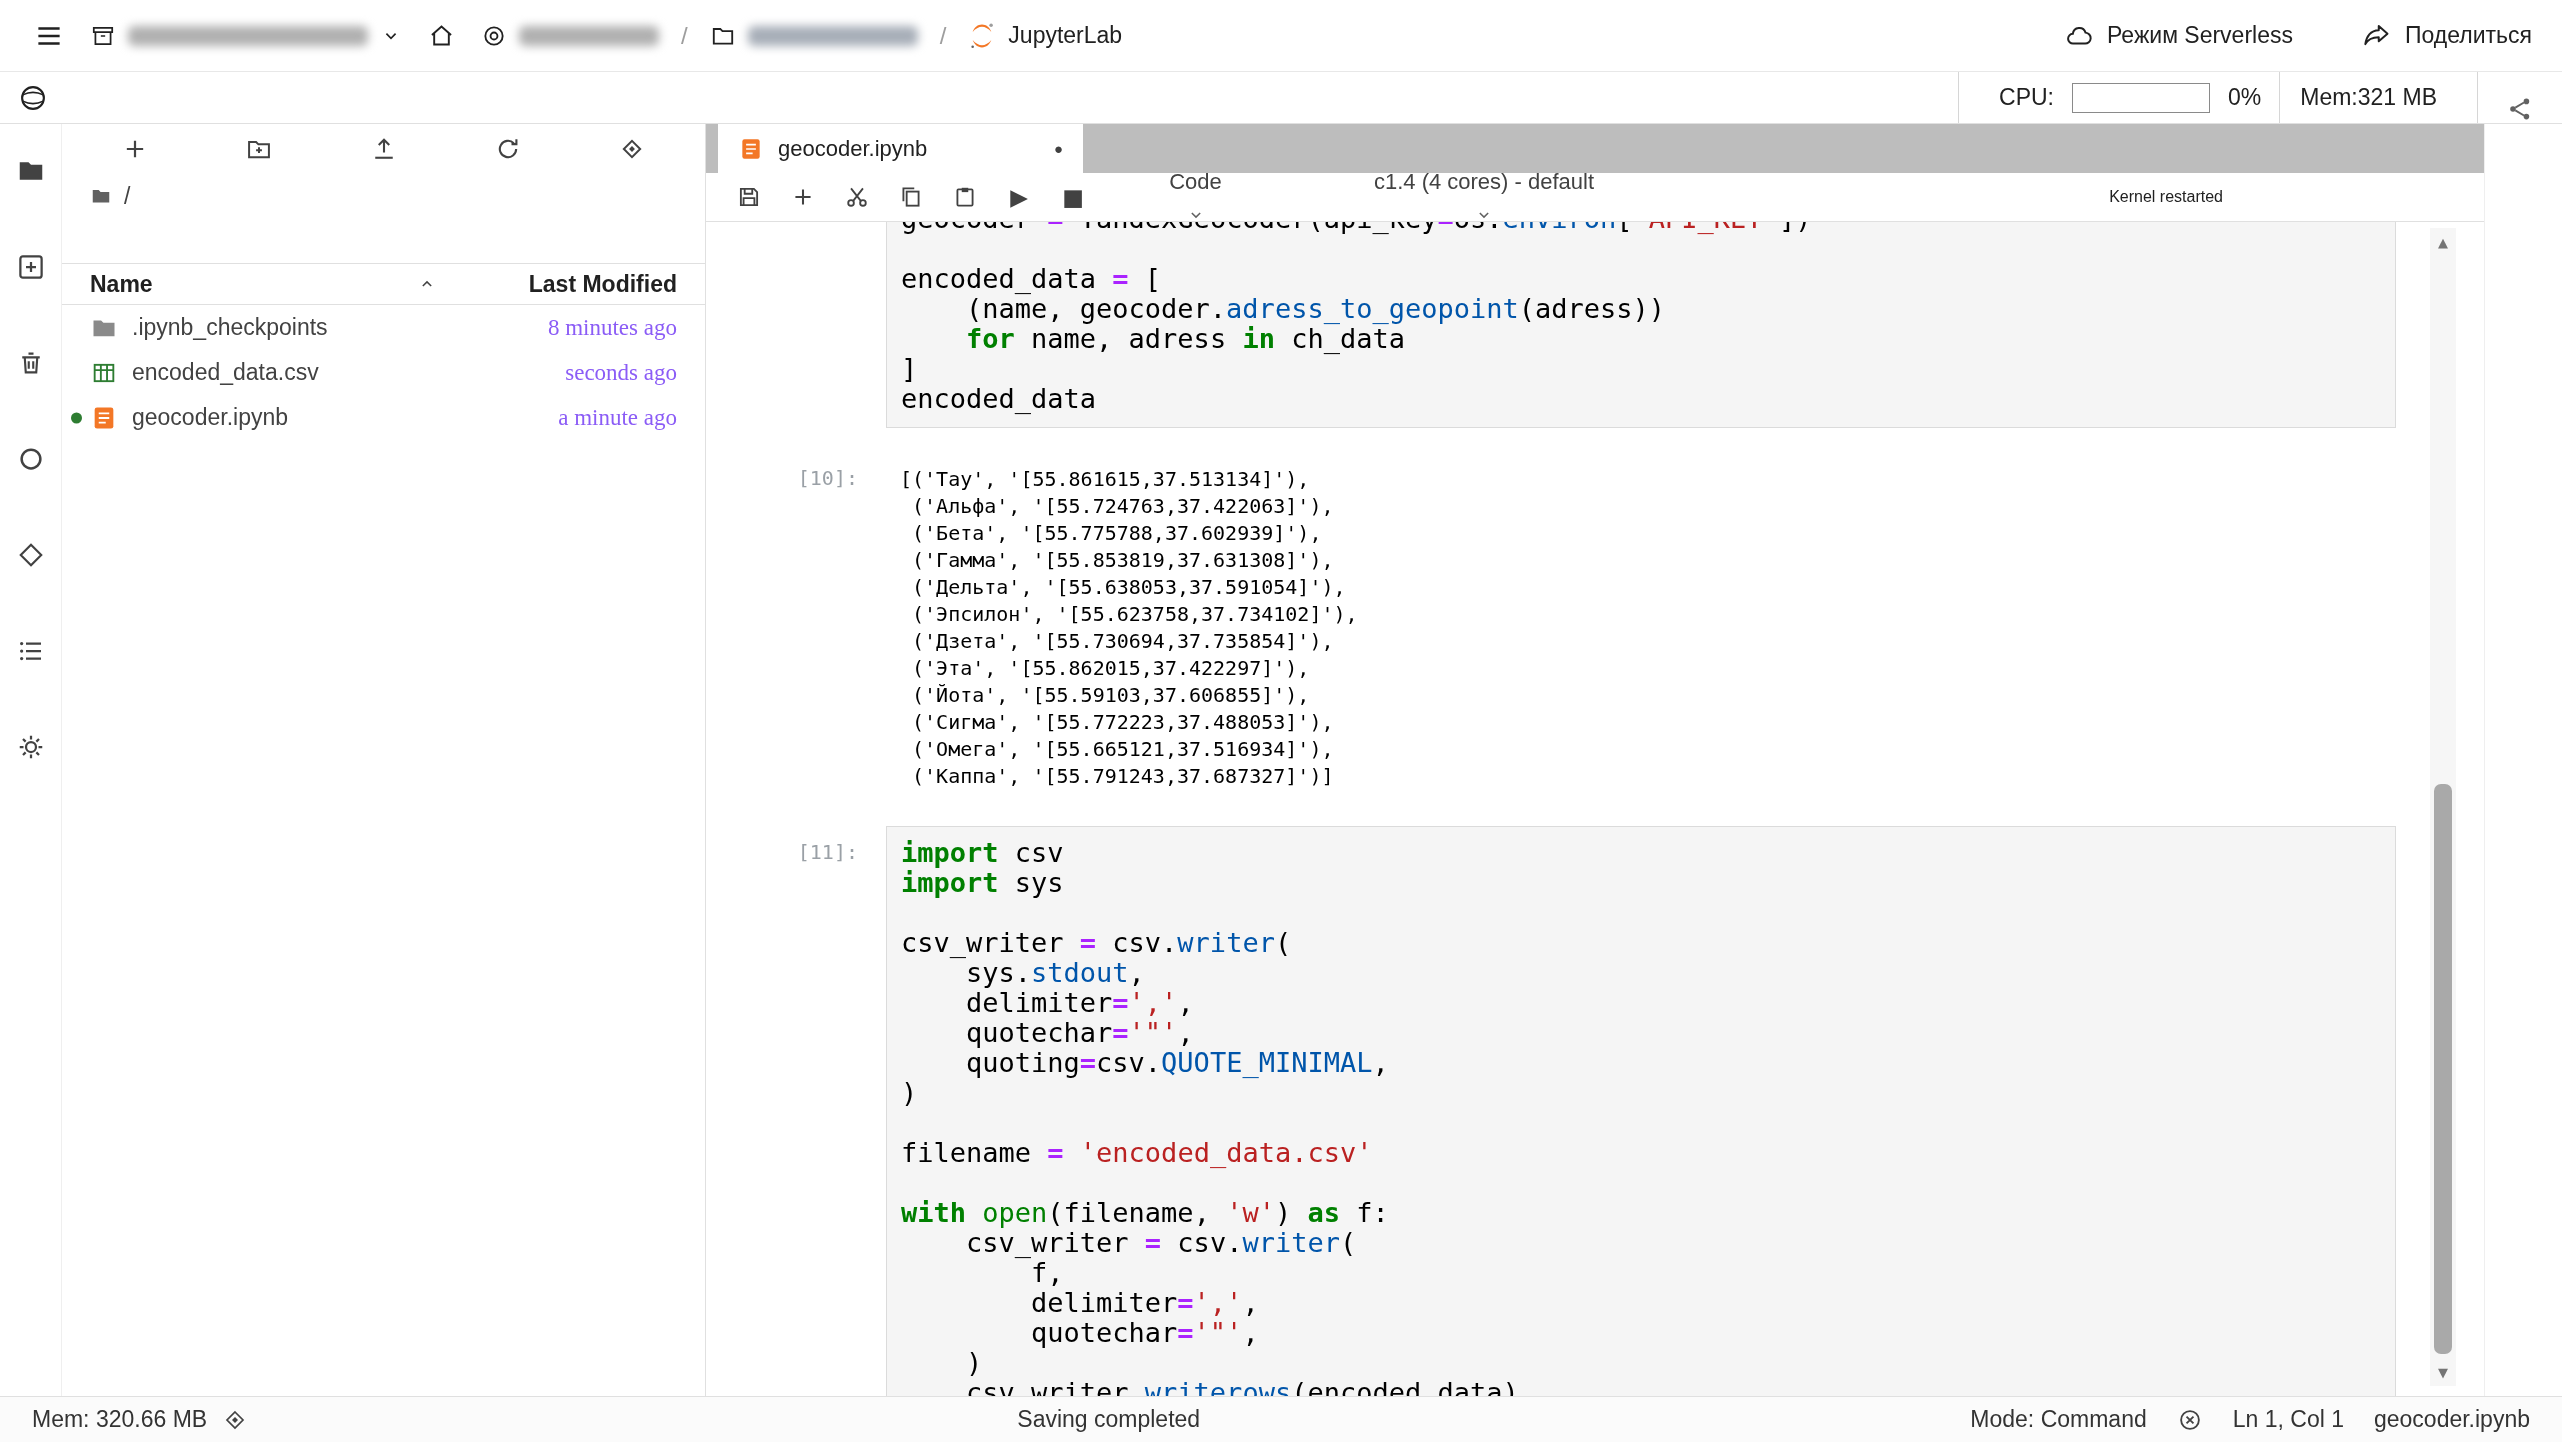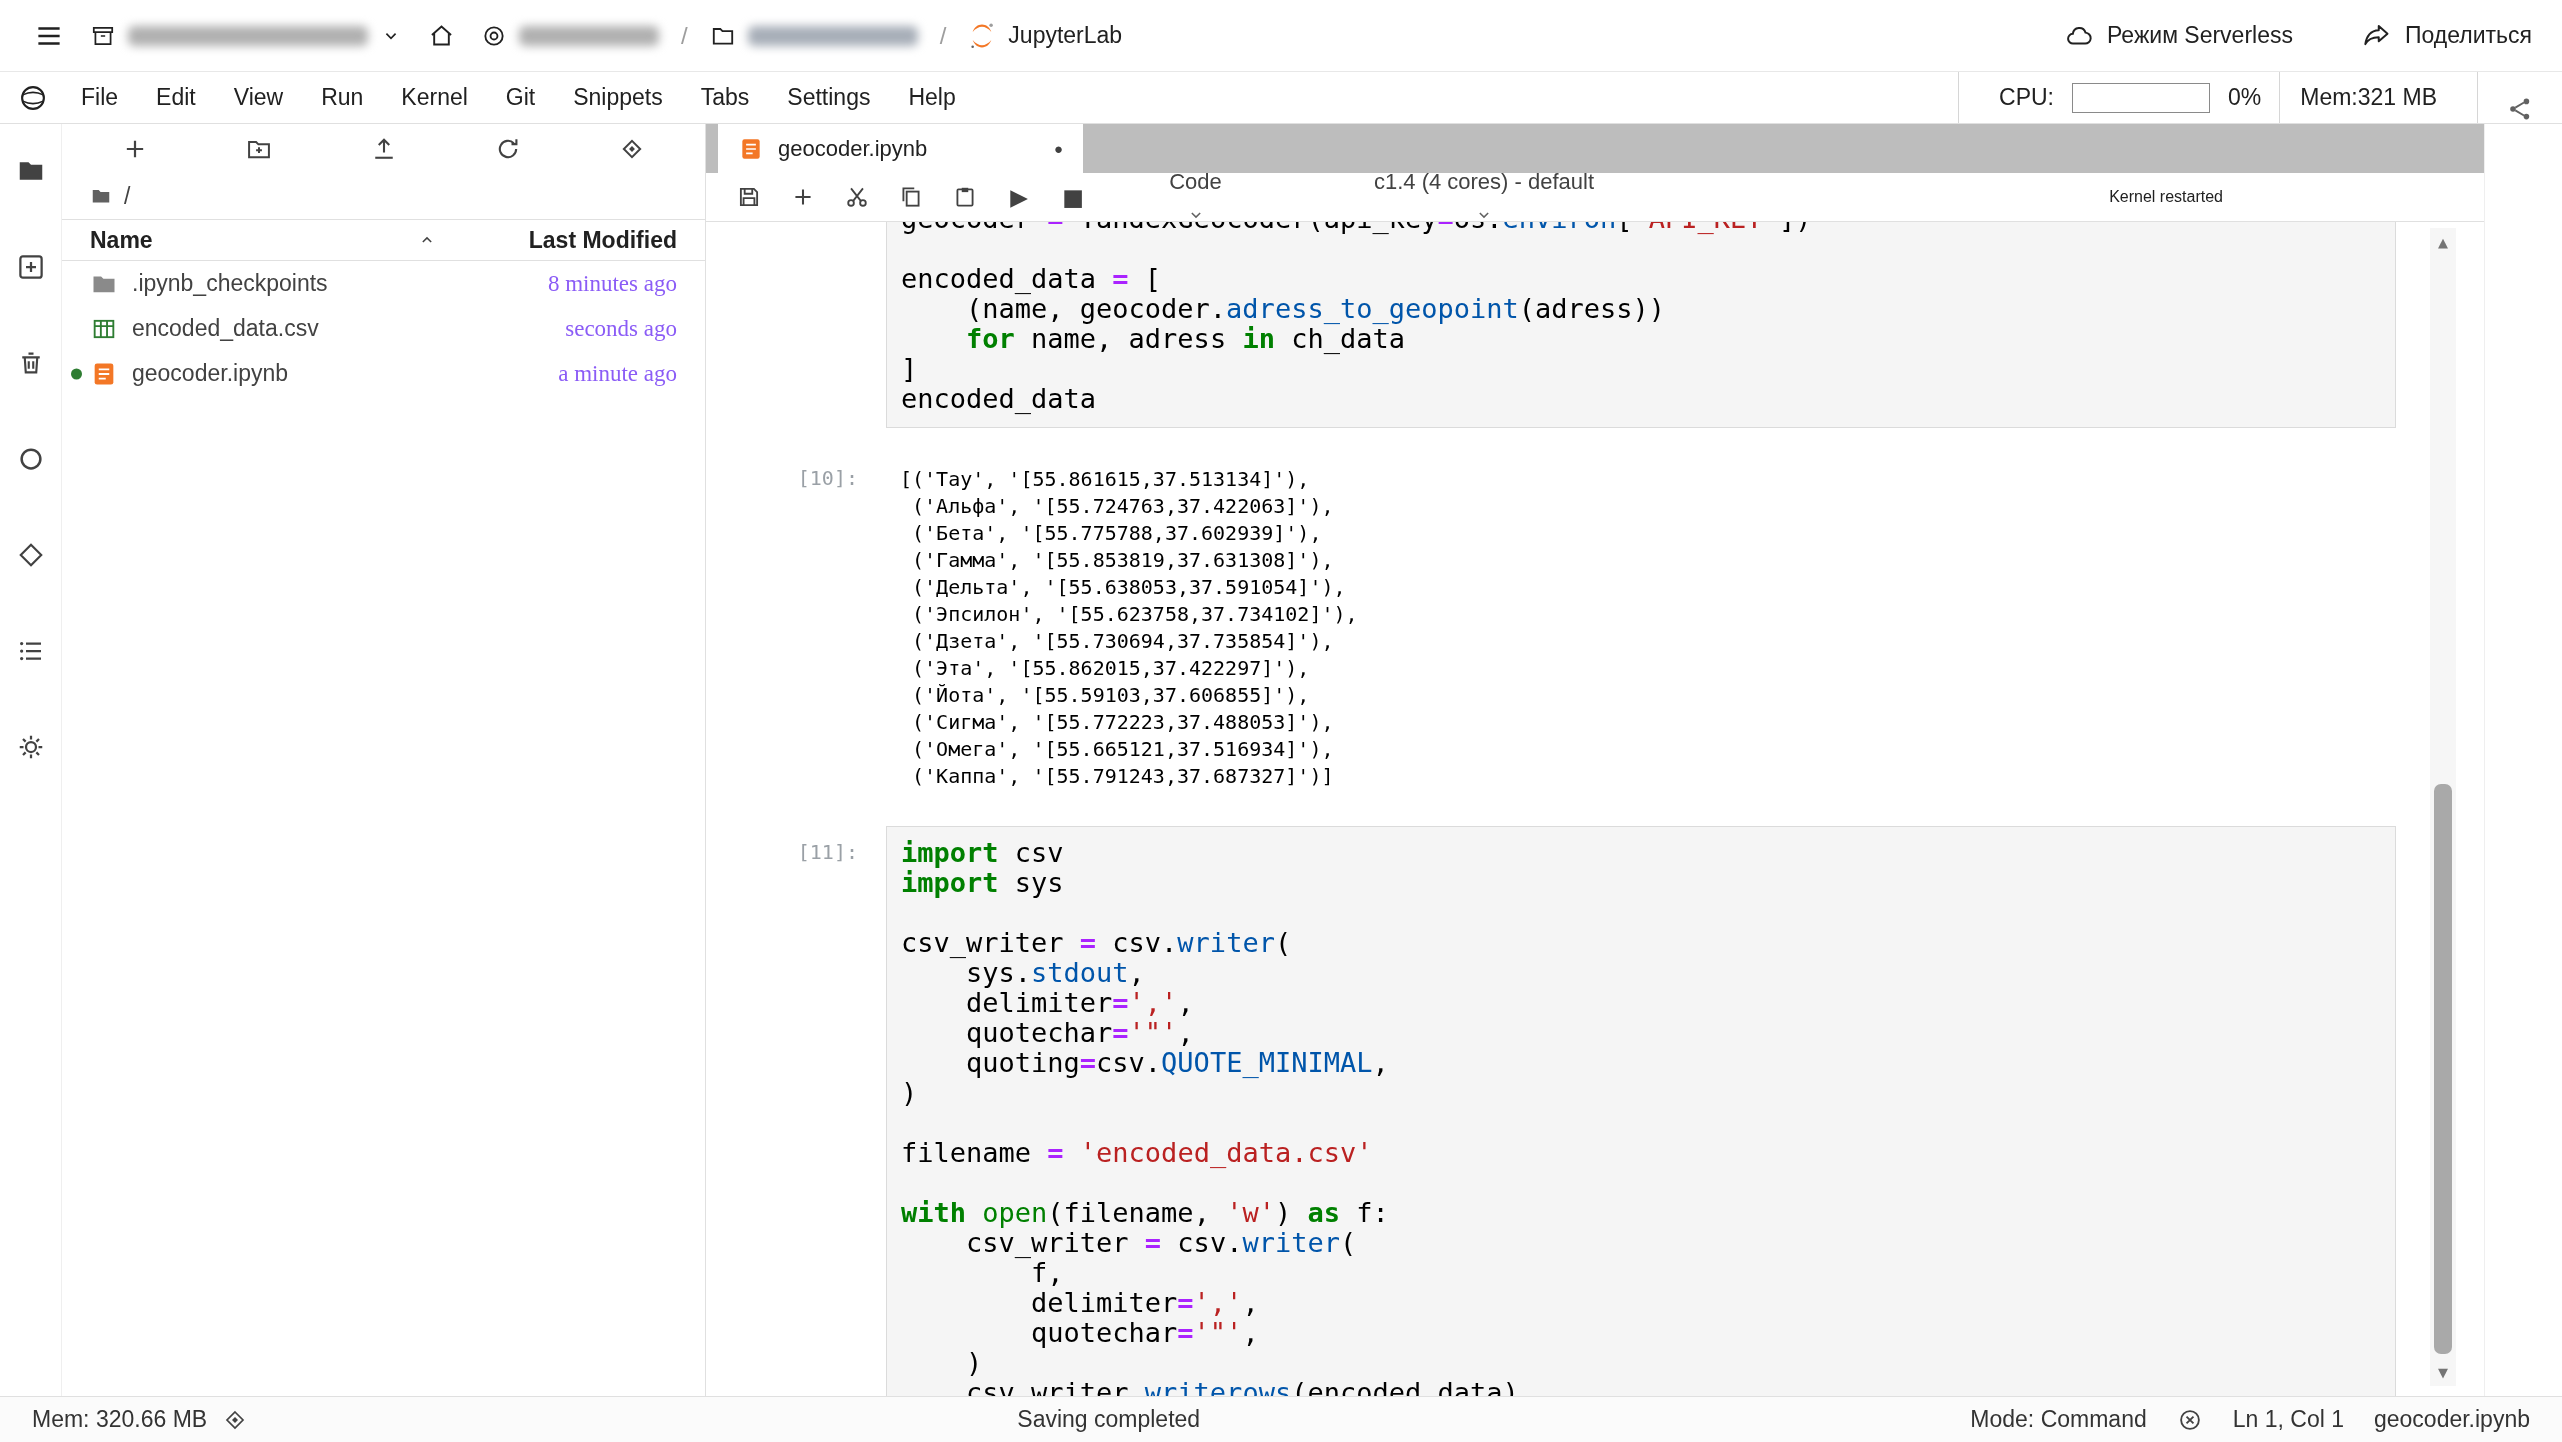--- a/index.html
+++ b/index.html
@@ -29,21 +29,21 @@
 
   
   .main { flex: 1; display: flex; min-height: 0; }
   .activitybar { width: 62px; flex: none; border-right: 1px solid #efefef; display: flex; flex-direction: column; align-items: center; padding-top: 30px; gap: 62px; background: #fff; }
   .act-btn { background: none; border: none; cursor: pointer; padding: 2px; }
 
   
   .filebrowser { width: 644px; flex: none; border-right: 1px solid #e0e0e0; display: flex; flex-direction: column; background: #fff; }
   .fb-toolbar { height: 49px; flex: none; display: flex; align-items: center; justify-content: space-between; padding: 0 55px; }
   .fb-crumb { height: 46px; flex: none; display: flex; align-items: center; gap: 12px; padding: 0 28px; color: #424242; }
-  .fb-head { height: 42px; flex: none; display: flex; align-items: center; border-top: 1px solid #e0e0e0; border-bottom: 1px solid #e0e0e0; padding: 0 28px; font-weight: bold; }
+  .fb-head { height: 42px; flex: none; display: flex; align-items: center; border-top: 1px solid #e0e0e0; border-bottom: 1px solid #e0e0e0; padding: 0 28px; font-weight: bold; margin-top: 44px; }
   .col-name { flex: 1; display: flex; align-items: center; }
   .col-name .caret { margin-left: auto; margin-right: 10px; }
   .col-mod { width: 230px; text-align: right; }
   .fb-row { height: 45px; display: flex; align-items: center; padding: 0 28px; position: relative; color: #424242; cursor: pointer; }
   .fb-row .ficon { margin-right: 14px; flex: none; }
   .fb-row .fname { flex: 1; white-space: nowrap; }
   .fb-row .fmod { color: #8b5cf6; white-space: nowrap; font-family: Liberation Serif, serif; }
   .run-dot { position: absolute; left: 9px; top: 50%; transform: translateY(-50%); width: 11px; height: 11px; border-radius: 50%; background: #2e7d32; }
 
   
@@ -151,32 +151,20 @@
     </div>
   </header>
 
   <div class="menubar">
     <button class="icon-btn">
       <svg viewBox="0 0 24 24" width="30" height="30">
           <circle cx="12" cy="12" r="8.7" stroke="#212121" stroke-width="1.7" fill="none"></circle>
           <path d="M3.8 9.5c5-2.5 11.4-2.5 16.4 0M3.8 14.5c5 2.5 11.4 2.5 16.4 0" stroke="#212121" stroke-width="1.3" fill="none"></path>
         </svg>
     </button>
-    <div class="menu-items">
-        <div class="menu-item">File</div>
-        <div class="menu-item">Edit</div>
-        <div class="menu-item">View</div>
-        <div class="menu-item">Run</div>
-        <div class="menu-item">Kernel</div>
-        <div class="menu-item">Git</div>
-        <div class="menu-item">Snippets</div>
-        <div class="menu-item">Tabs</div>
-        <div class="menu-item">Settings</div>
-        <div class="menu-item">Help</div>
-      </div>
     <div class="sys-stats">
       <span>CPU:</span>
       <span class="cpu-bar"></span>
       <span>0%</span>
       <span class="mem-top">Mem:321 MB</span>
     </div>
     <div class="mb-right-pad">
       <svg viewBox="0 0 24 24" width="28" height="28" style="cursor:pointer">
           <circle cx="6" cy="12" r="2.4" fill="#616161"></circle>
           <circle cx="17.5" cy="5.5" r="2.4" fill="#616161"></circle>

